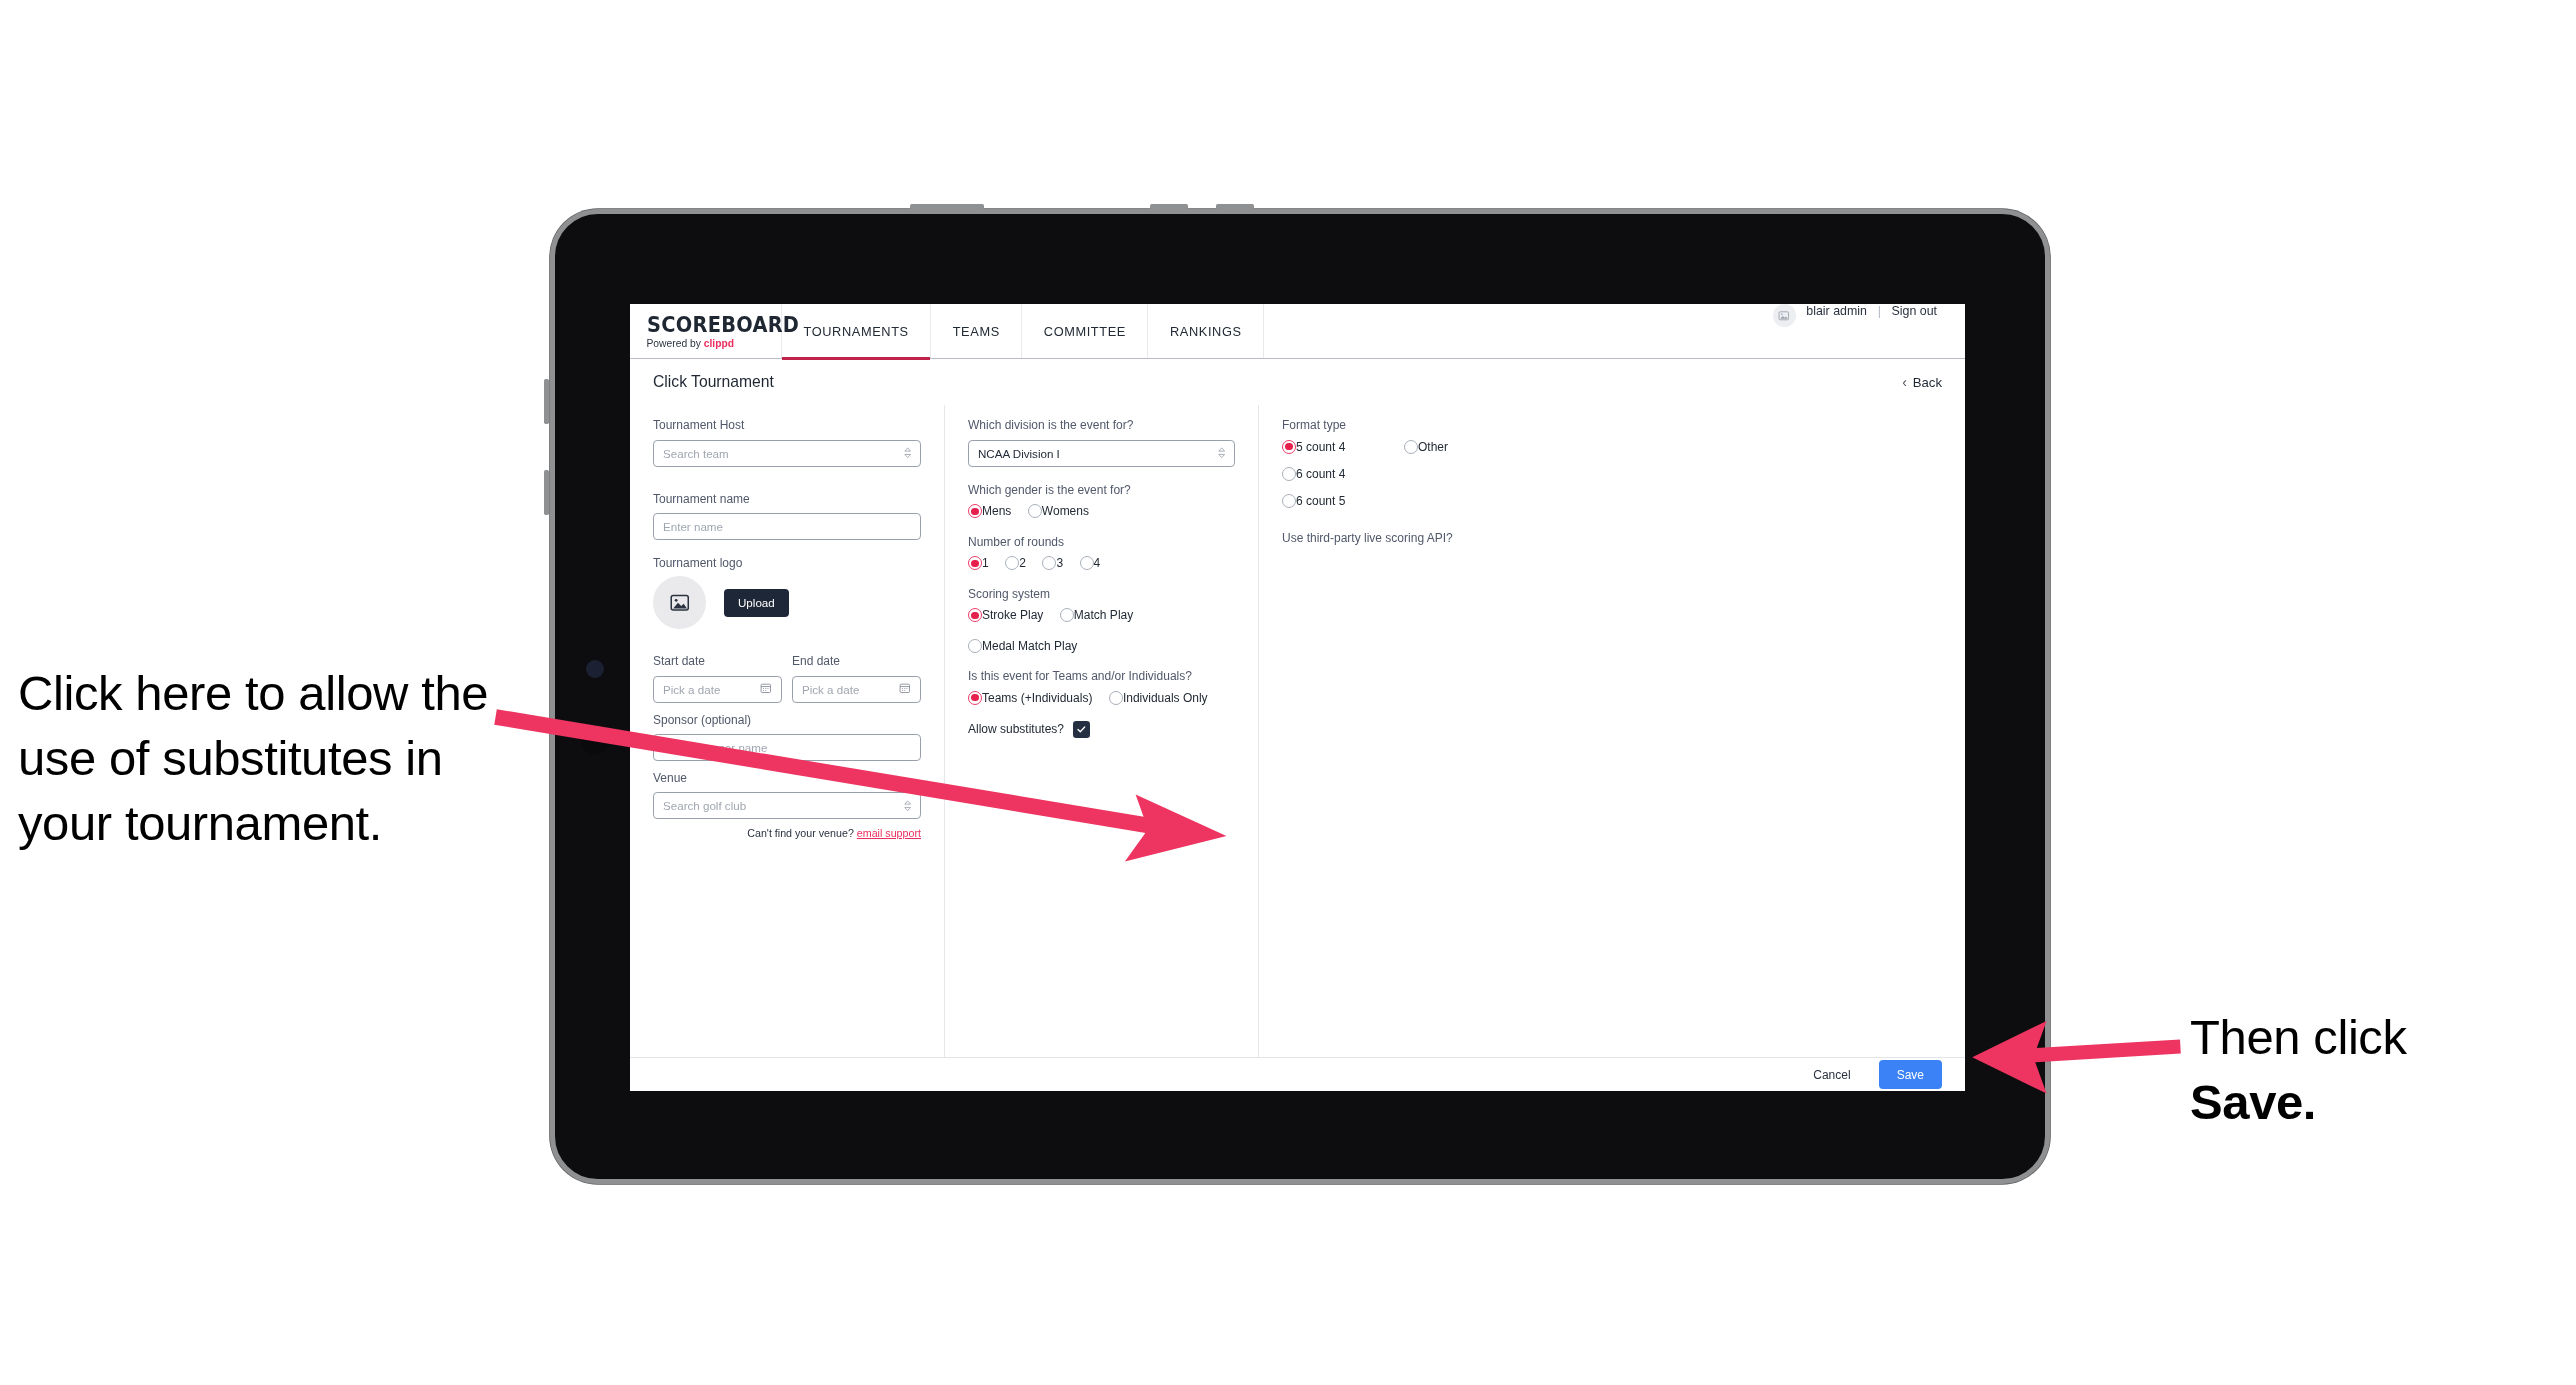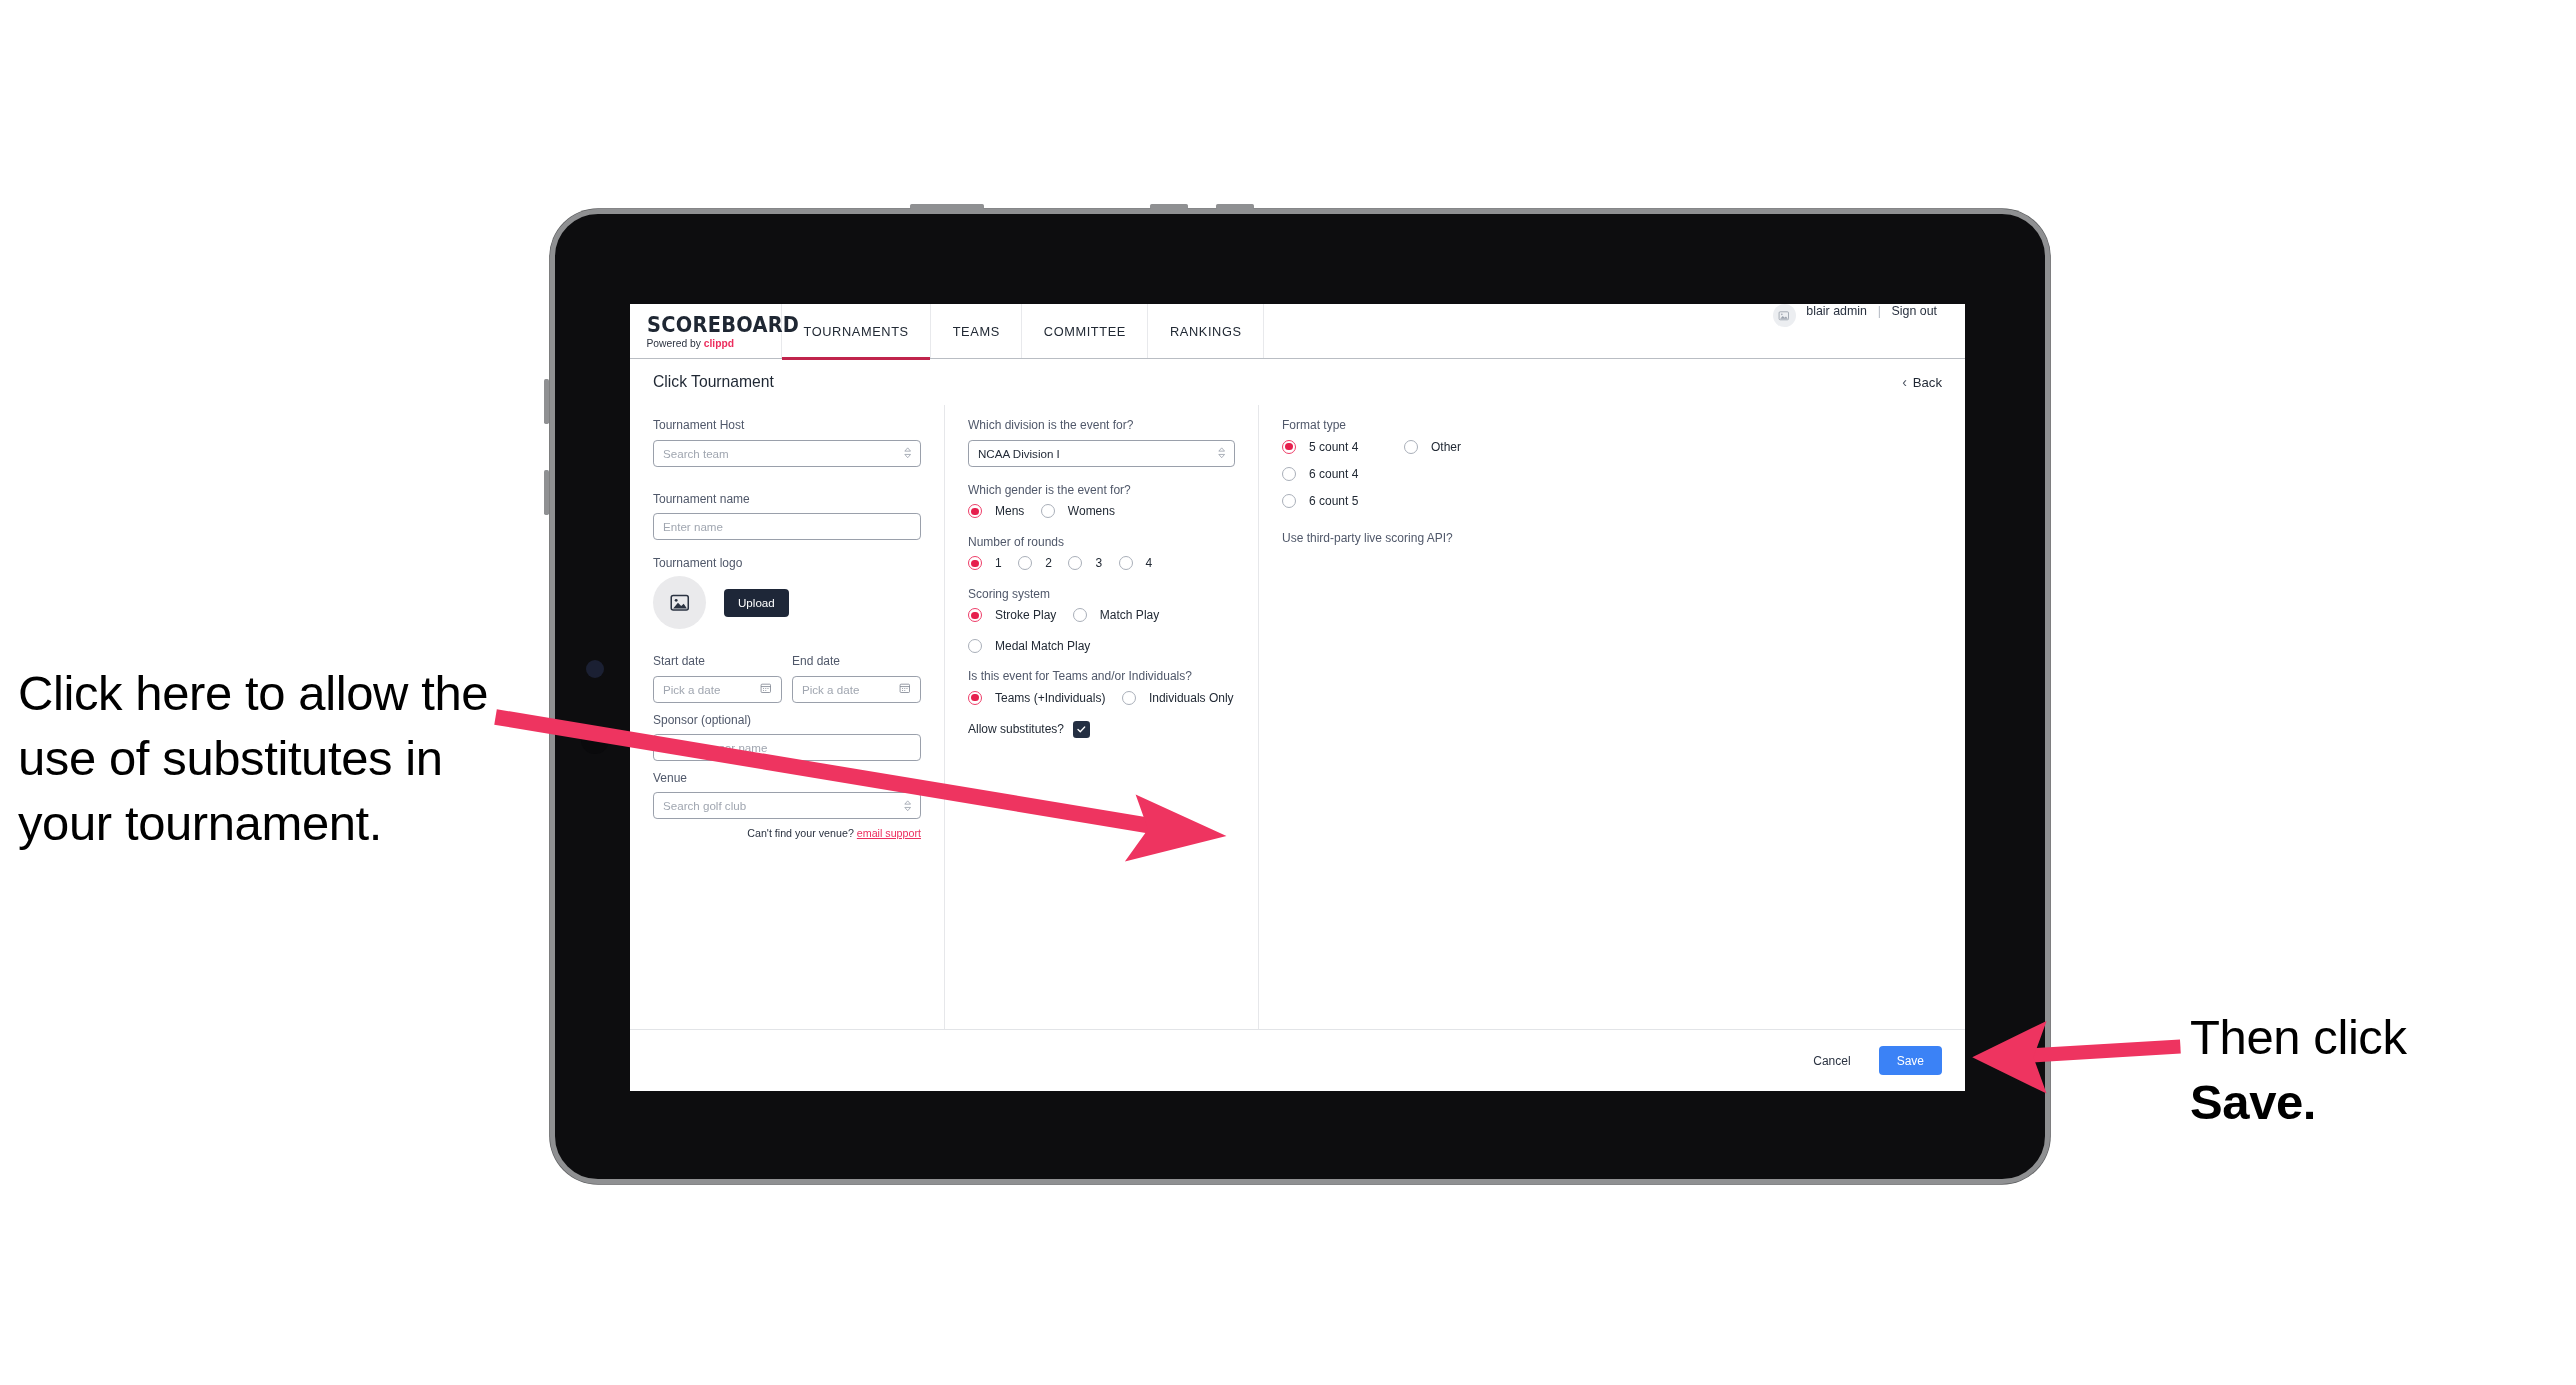--- a/index.html
+++ b/index.html
@@ -235,21 +235,21 @@
     margin-top: 7.4px;
     font-size: 10.7px;
     color: #2a3240;
     text-align: right;
   }
   .helper a { color: #ec2e5e; text-decoration: underline; cursor: pointer; }
 
   
   .radios { display: flex; align-items: center; gap: 16.5px; flex-wrap: wrap; }
   .radio {
-    display: flex; align-items: center; gap: 13px;
+    display: flex; align-items: center; gap: 0;
     font-size: 12px; color: #222a35;
     cursor: pointer; user-select: none;
   }
   .rdot {
     width: 14px; height: 14px;
     border-radius: 50%;
     border: 1.2px solid #a9afb9;
     flex: none;
     position: relative;
     background: #fff;
@@ -277,21 +277,21 @@
     width: 16.5px; height: 16.5px;
     border-radius: 3.3px;
     background: #242f42;
     display: flex; align-items: center; justify-content: center;
     cursor: pointer;
   }
   .chk svg { display: block; }
 
   
   .appfoot {
-    height: 62px;
+    height: 34px;
     border-top: 0.8px solid #e2e4e7;
     display: flex; align-items: center; justify-content: flex-end;
     gap: 18px;
     padding-right: 23px;
   }
   .cancel-btn {
     font-size: 12px; color: #2a3240;
     padding: 6.6px 10px; cursor: pointer; user-select: none;
   }
   .save-btn {

